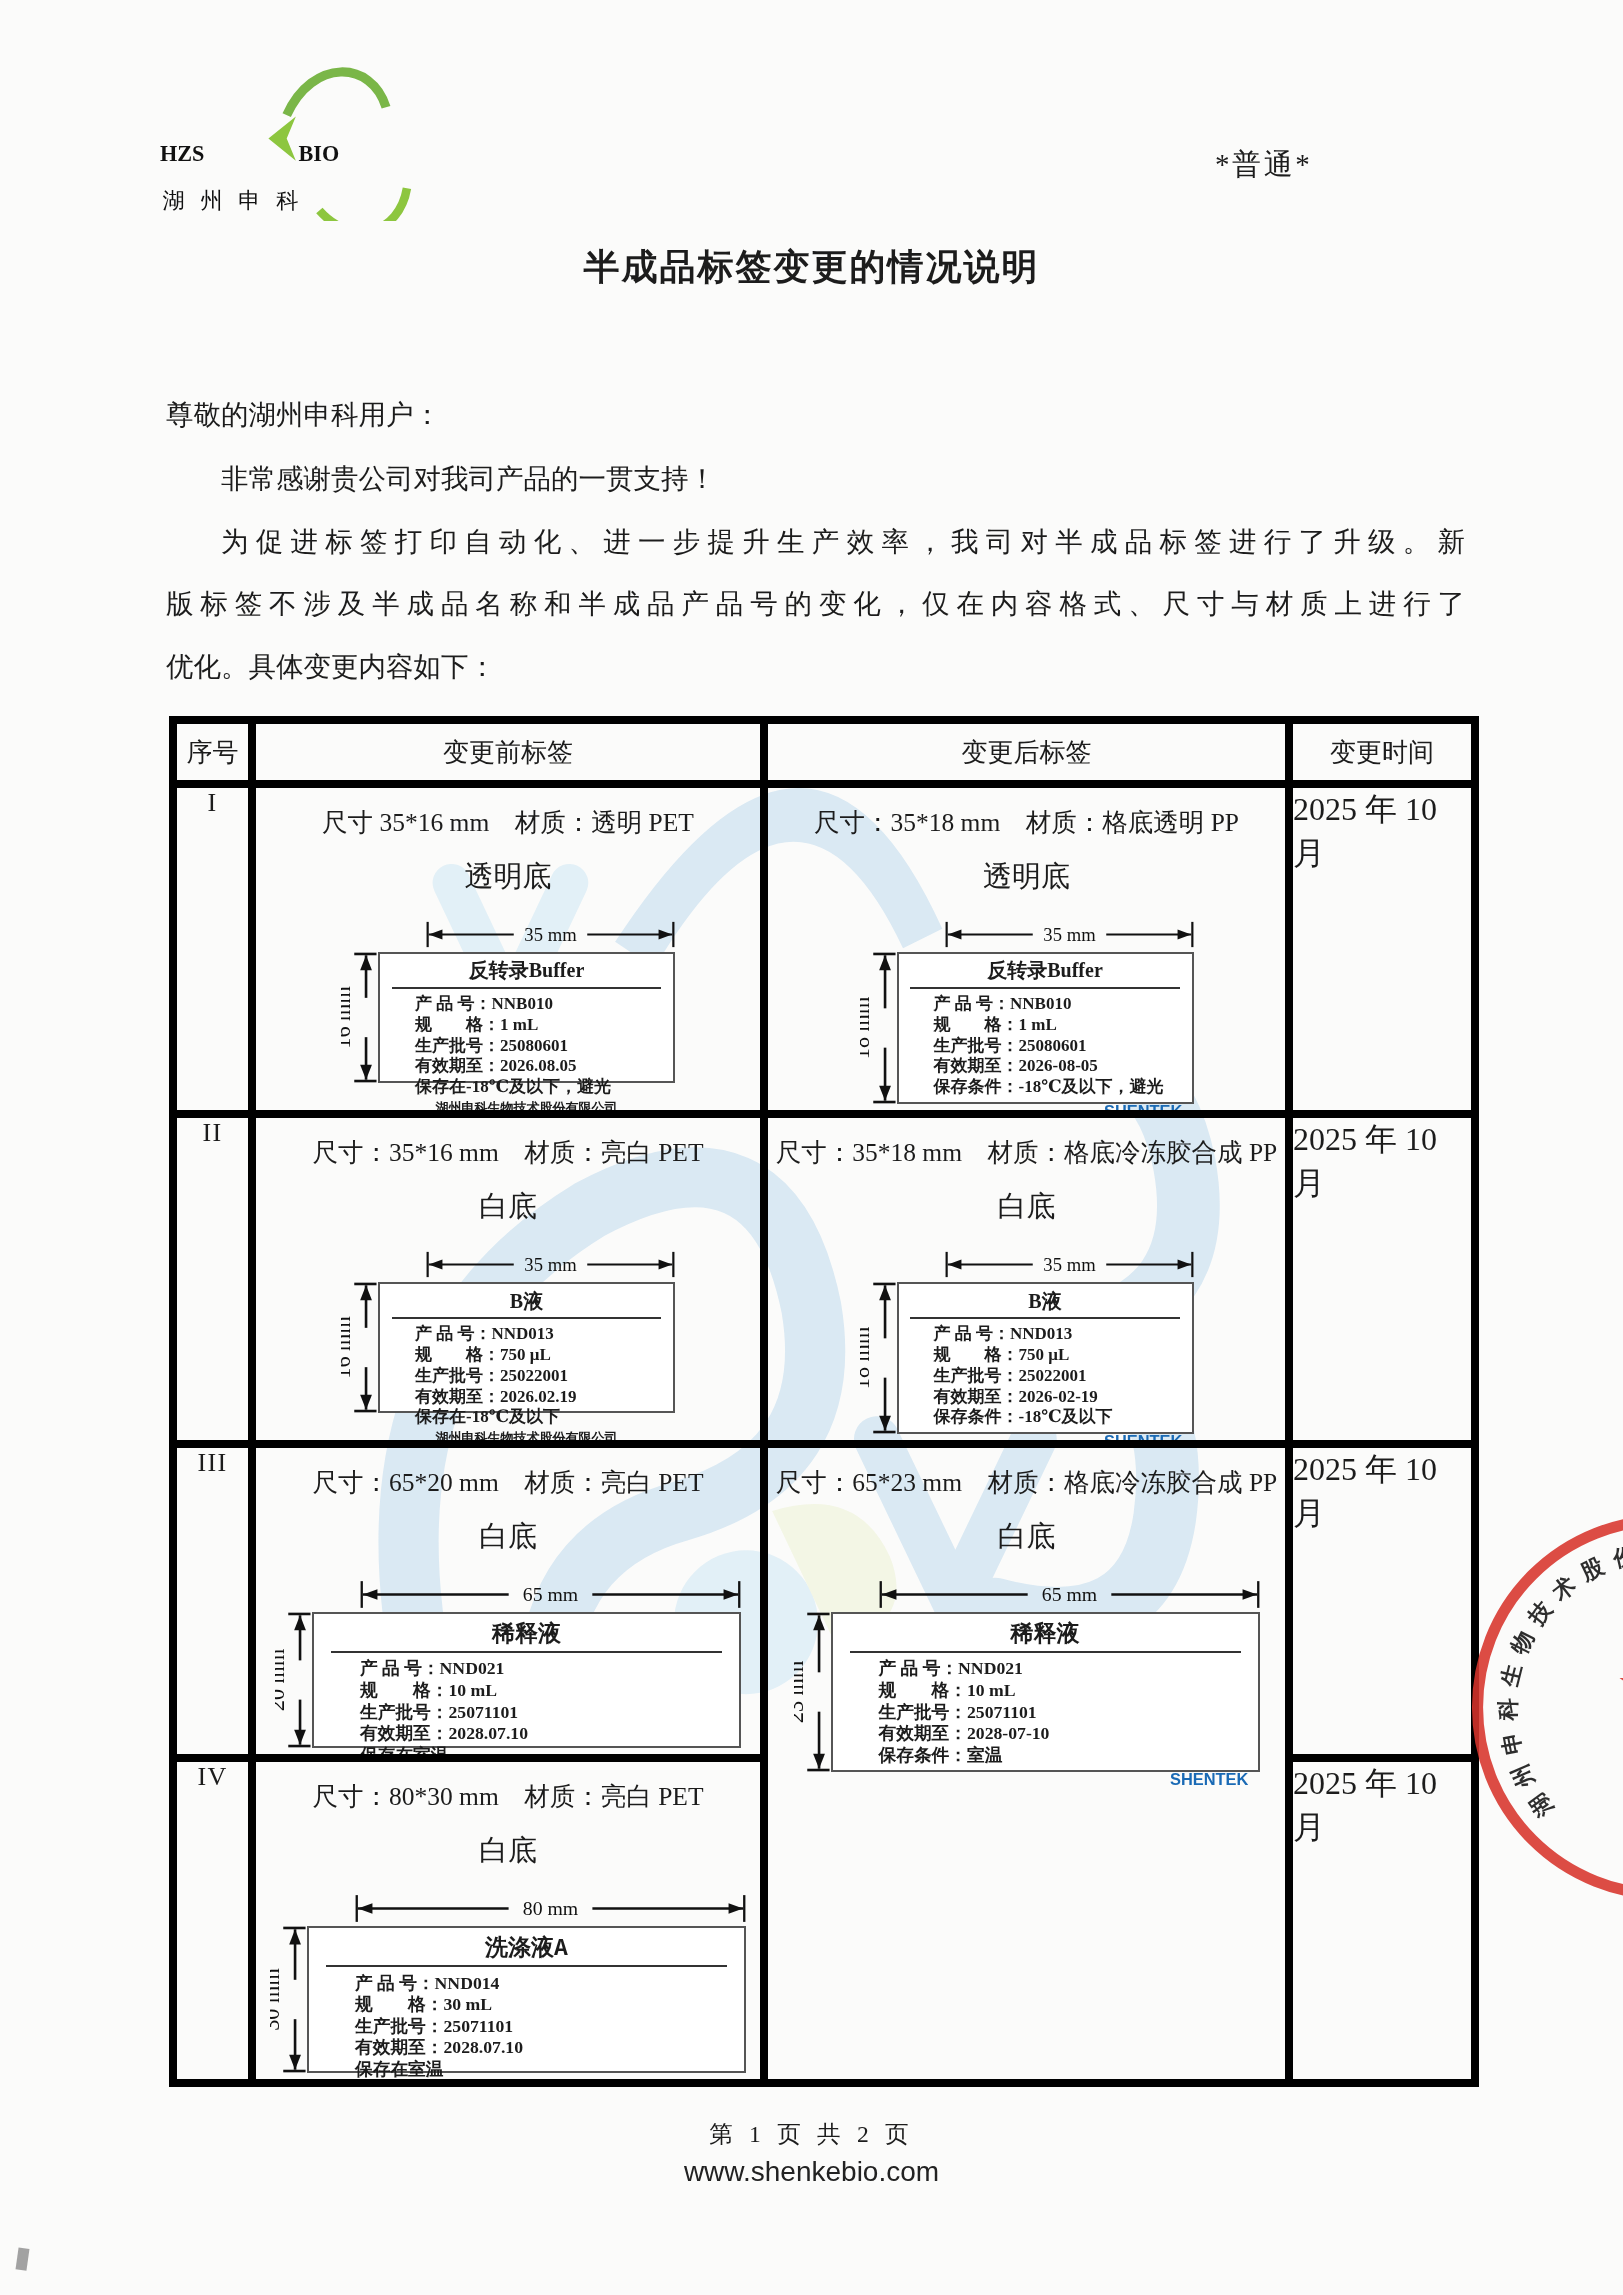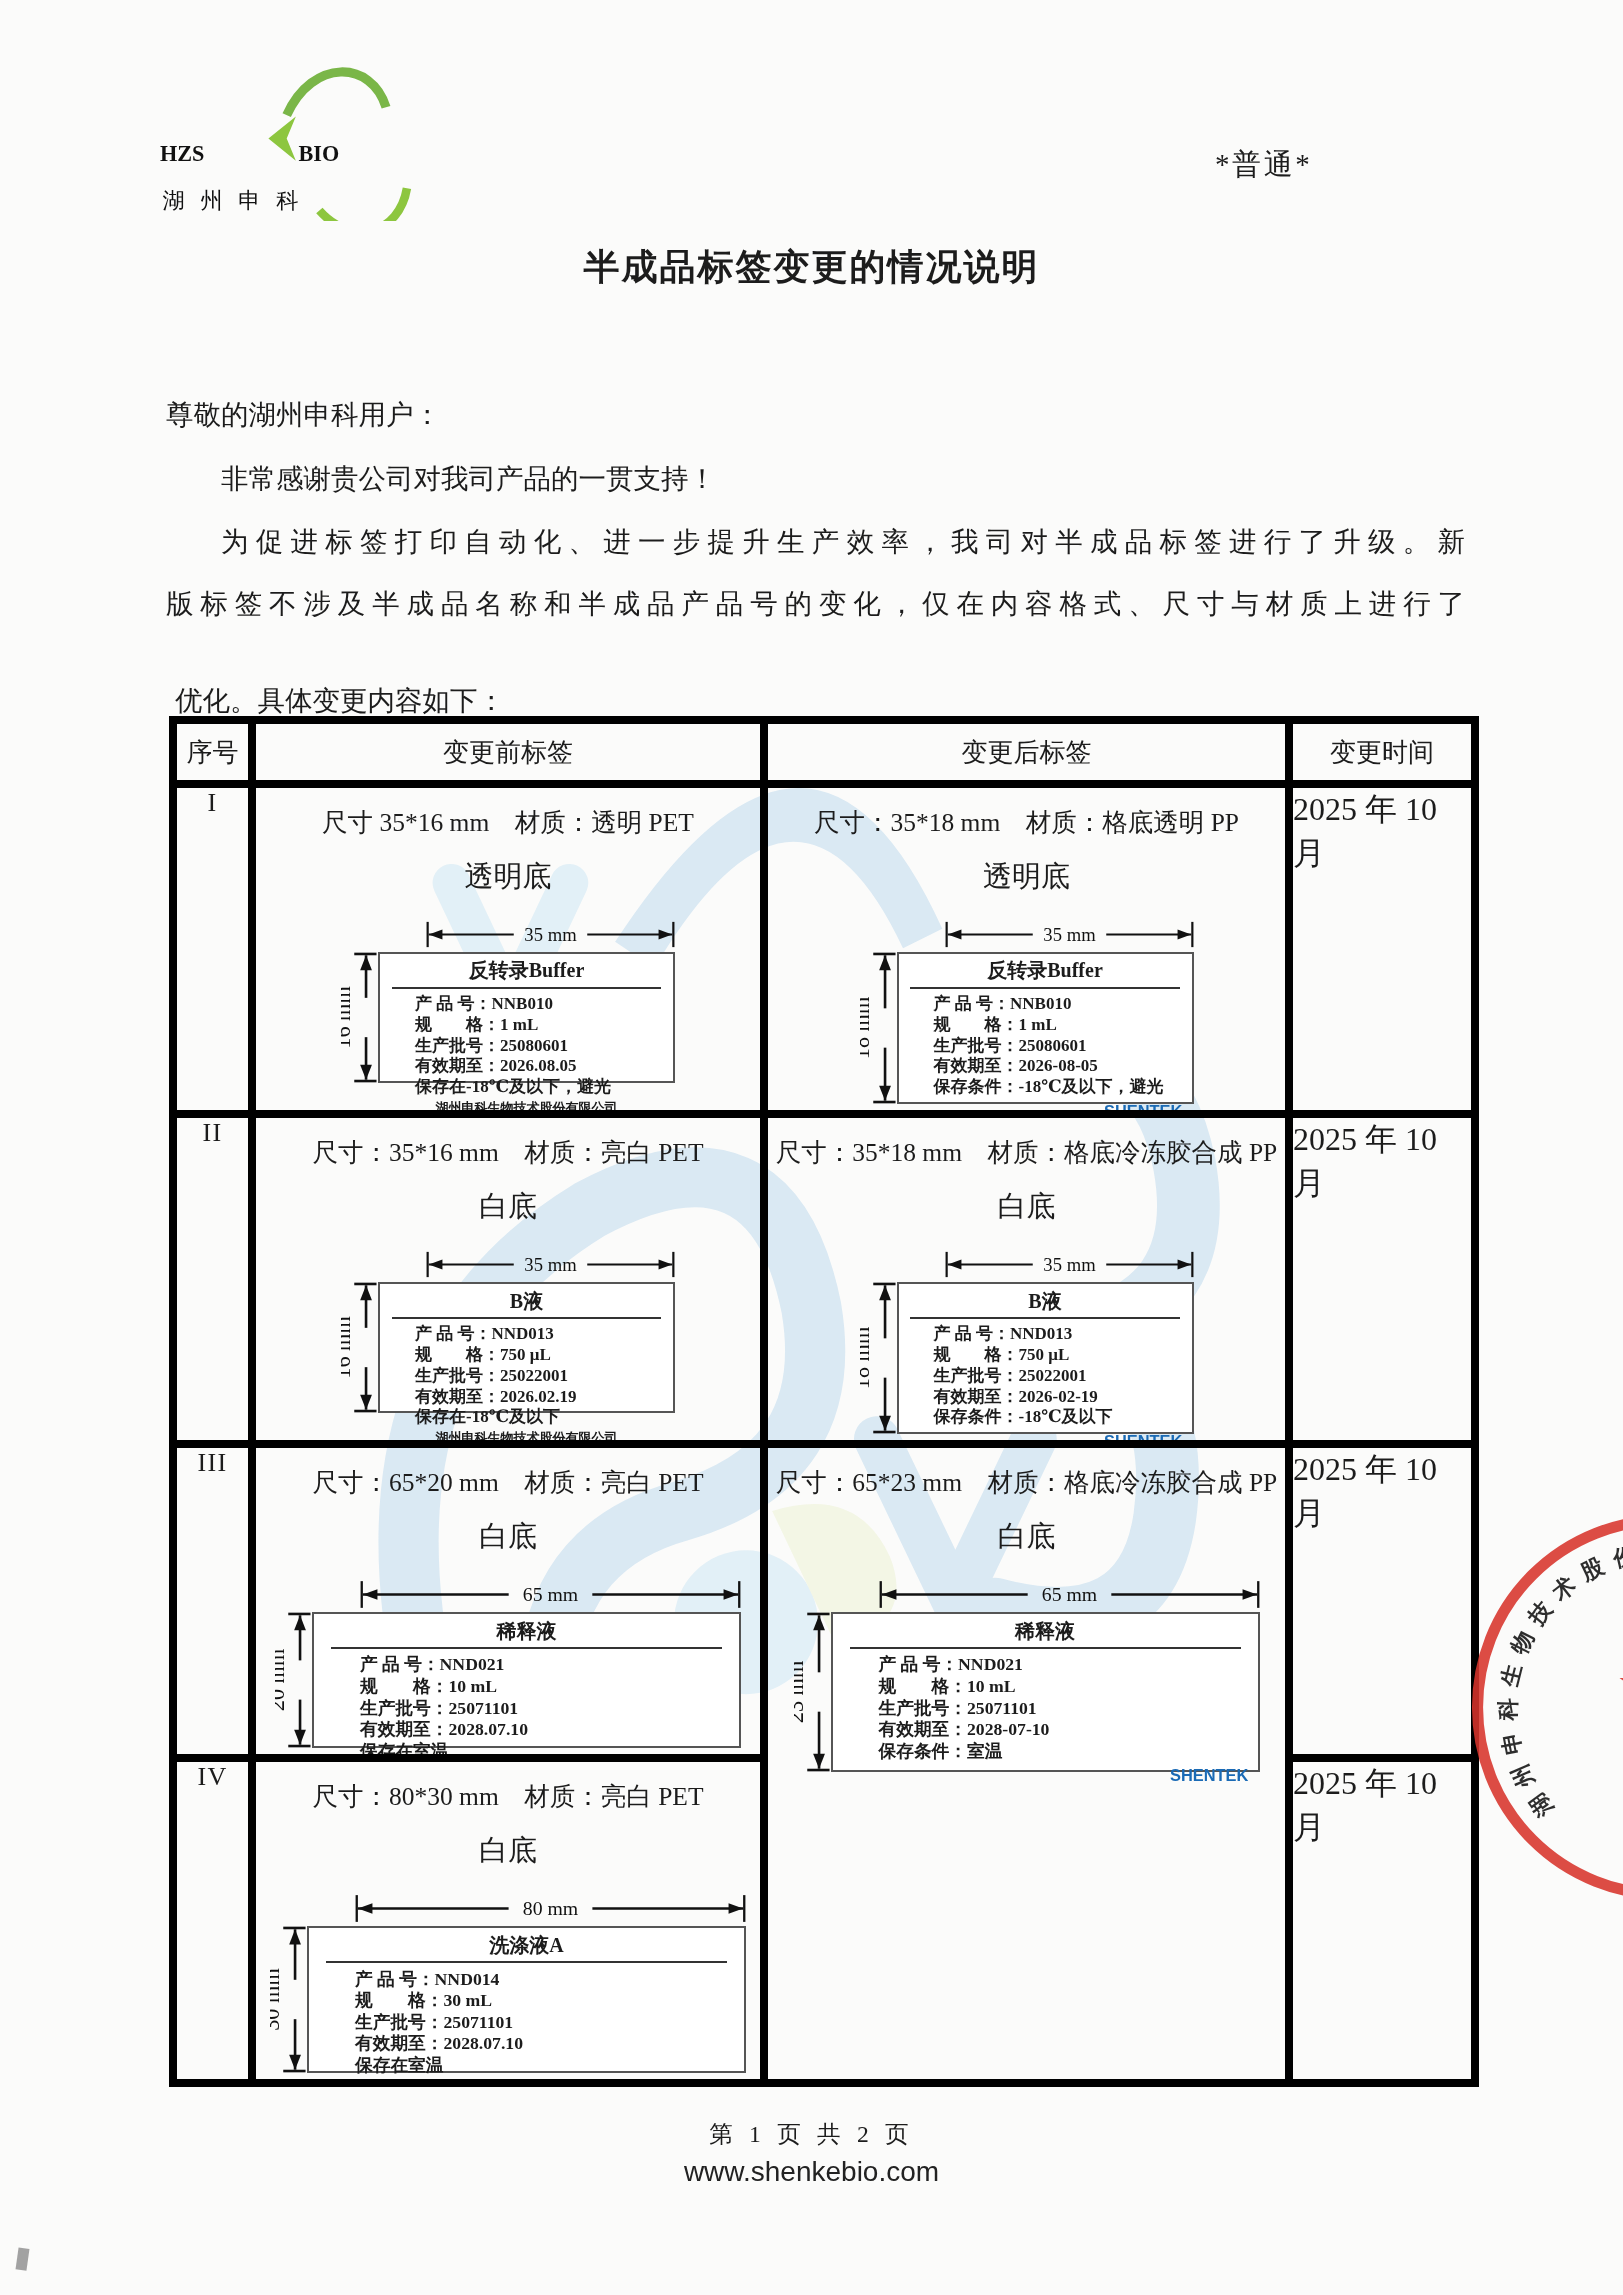--- a/index.html
+++ b/index.html
@@ -15,21 +15,21 @@
   #classification{left:1215px;top:145px;font-size:29px;letter-spacing:2.6px;}
   #doc-title{left:0;top:243px;width:1623px;text-align:center;
     font-size:36px;font-weight:bold;letter-spacing:2px;}
 
   
   .para{left:166px;width:1299px;font-size:27.5px;line-height:1.25;}
   #greeting{top:398px;}
   #thanks{top:462px;text-indent:2em;}
   #body1{top:525px;text-indent:2em;}
   #body2{top:587px;}
-  #body3{top:684px;margin-left:9px;}
+  #body3{top:650px;}
   .stretch{text-align:justify;text-align-last:justify;}
 
   
   #change-table{position:absolute;left:169px;top:716px;border-collapse:collapse;table-layout:fixed;}
   #change-table td,#change-table th{border:8px solid #000000;padding:0;vertical-align:top;overflow:hidden;}
   #change-table th{font-size:26px;font-weight:normal;vertical-align:middle;text-align:center;}
   td.no-cell{vertical-align:middle;text-align:center;font-size:26px;
     font-family:"Liberation Serif",serif;letter-spacing:1.3px;}
   td.time-cell{vertical-align:middle;font-size:32px;}
   td.merged{vertical-align:middle;}
@@ -44,21 +44,21 @@
   .dg-main{display:flex;}
   .varrow{flex:none;}
   .label-box{border:2px solid #555;background:#fff;box-sizing:border-box;}
   .lb-title{text-align:center;font-weight:bold;font-size:20px;padding-top:3.9px;}
   .lb-rule{border-bottom:2px solid #333;width:92%;margin:2.6px auto 5.2px auto;}
   .lb-line{font-weight:bold;font-size:17px;line-height:1.22;padding-left:35px;white-space:nowrap;}
   .lb-company{text-align:center;font-weight:bold;font-size:13px;margin-top:1.3px;}
   .lb-brand{text-align:right;font-weight:bold;font-size:16.4px;color:#1a6ab5;
     font-family:"Liberation Sans",sans-serif;padding-right:9.2px;margin-top:3.9px;}
   .wide .lb-line{padding-left:46px;font-size:17.7px;}
-  .wide .lb-title{font-size:20px;}
+  .wide .lb-title{font-size:23px;font-family:Liberation Mono, monospace;}
   svg text{font-family:"Liberation Serif",serif;font-size:34px;fill:#111;}
   svg.dim line,svg.dim polyline{stroke:#111;stroke-width:4;}
   svg.dim polygon{fill:#111;}
 
   
   #page-info{left:0;top:2118px;width:1623px;text-align:center;font-size:23.6px;letter-spacing:5.2px;}
   #website{left:0;top:2156px;width:1623px;text-align:center;font-size:28px;
     font-family:"Liberation Sans",sans-serif;color:#222;}
 
   

